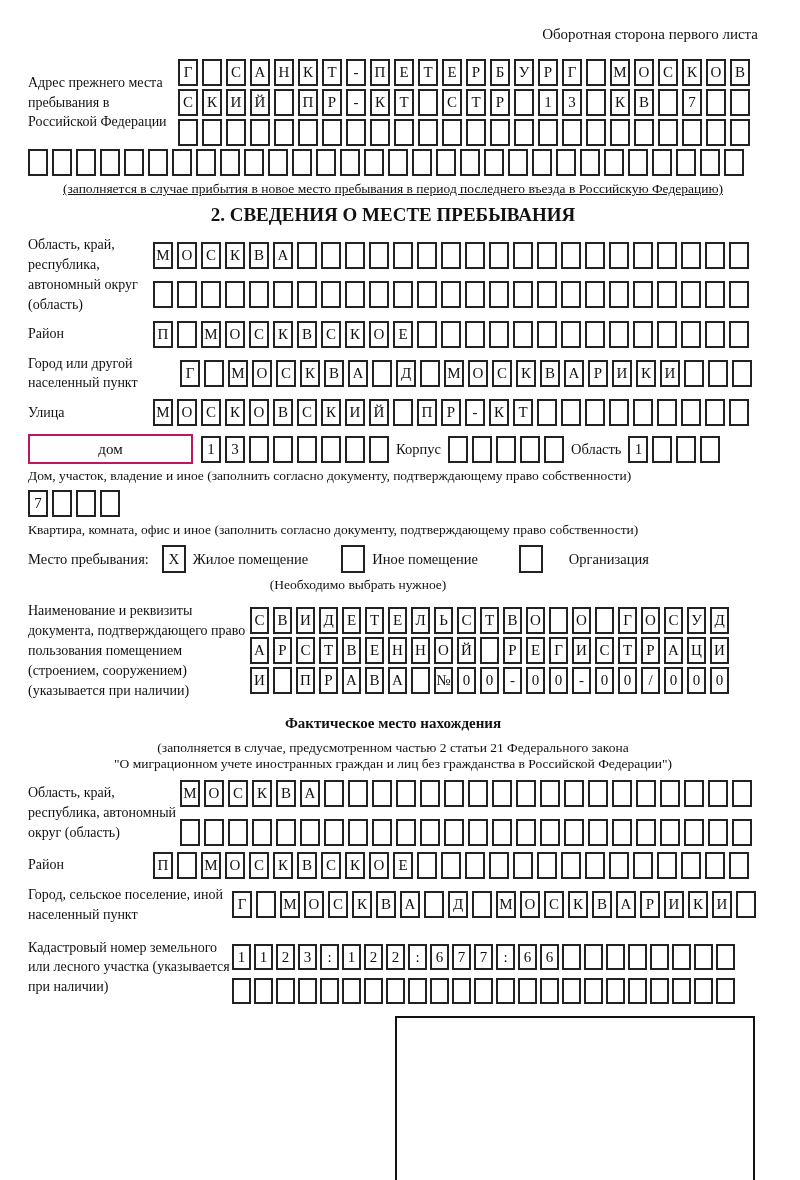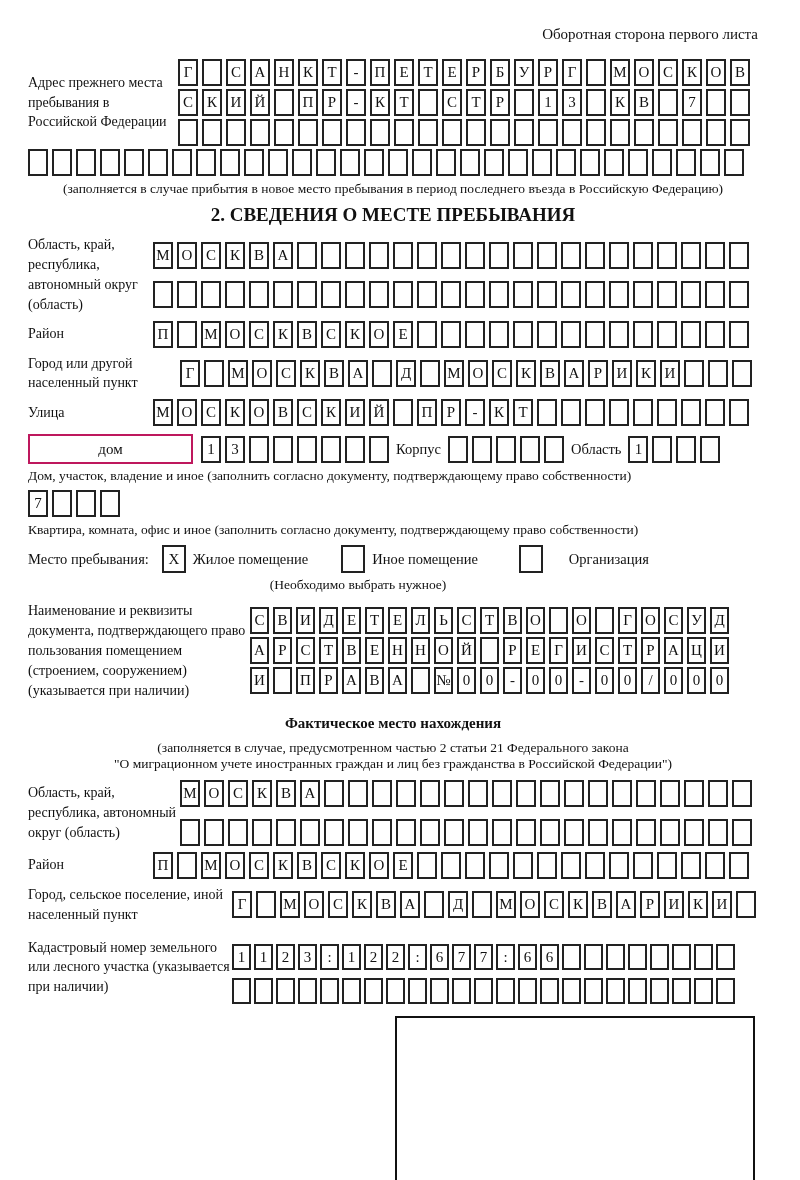--- a/index.html
+++ b/index.html
@@ -21,21 +21,21 @@
   .cell { flex:none; width:20px; height:27px; border:2px solid #222;
           display:flex; align-items:center; justify-content:center;
           font-size:15px; line-height:1; }
   .cells.k { gap:3px; }
   .cells.k .cell { width:19px; height:26px; }
   .cells.doc .cell { width:19px; }
 
   .fullrow { margin-top:3px; }
   .caption { font-size:13.5px; }
   .center { text-align:center; }
-  .cap-margin { margin:5px 0 7px 0; }
+  .cap-margin { margin:5px 0 7px 0;text-decoration:underline; }
 
   .h2 { text-align:center; font-weight:bold; font-size:19px; margin:4px 0 9px 0; }
   .h3 { text-align:center; font-weight:bold; font-size:15px; margin:14px 0 8px 0; }
 
   .mt6{margin-top:6px} .mt8{margin-top:8px}
 
   .field-rect { flex:none; border:2px solid #be185d; height:30px;
                 display:flex; align-items:center; justify-content:center; font-size:15px; }
   .dom-rect { width:165px; margin-right:8px; }
   .kv-rect  { width:200px; margin-right:8px; }

